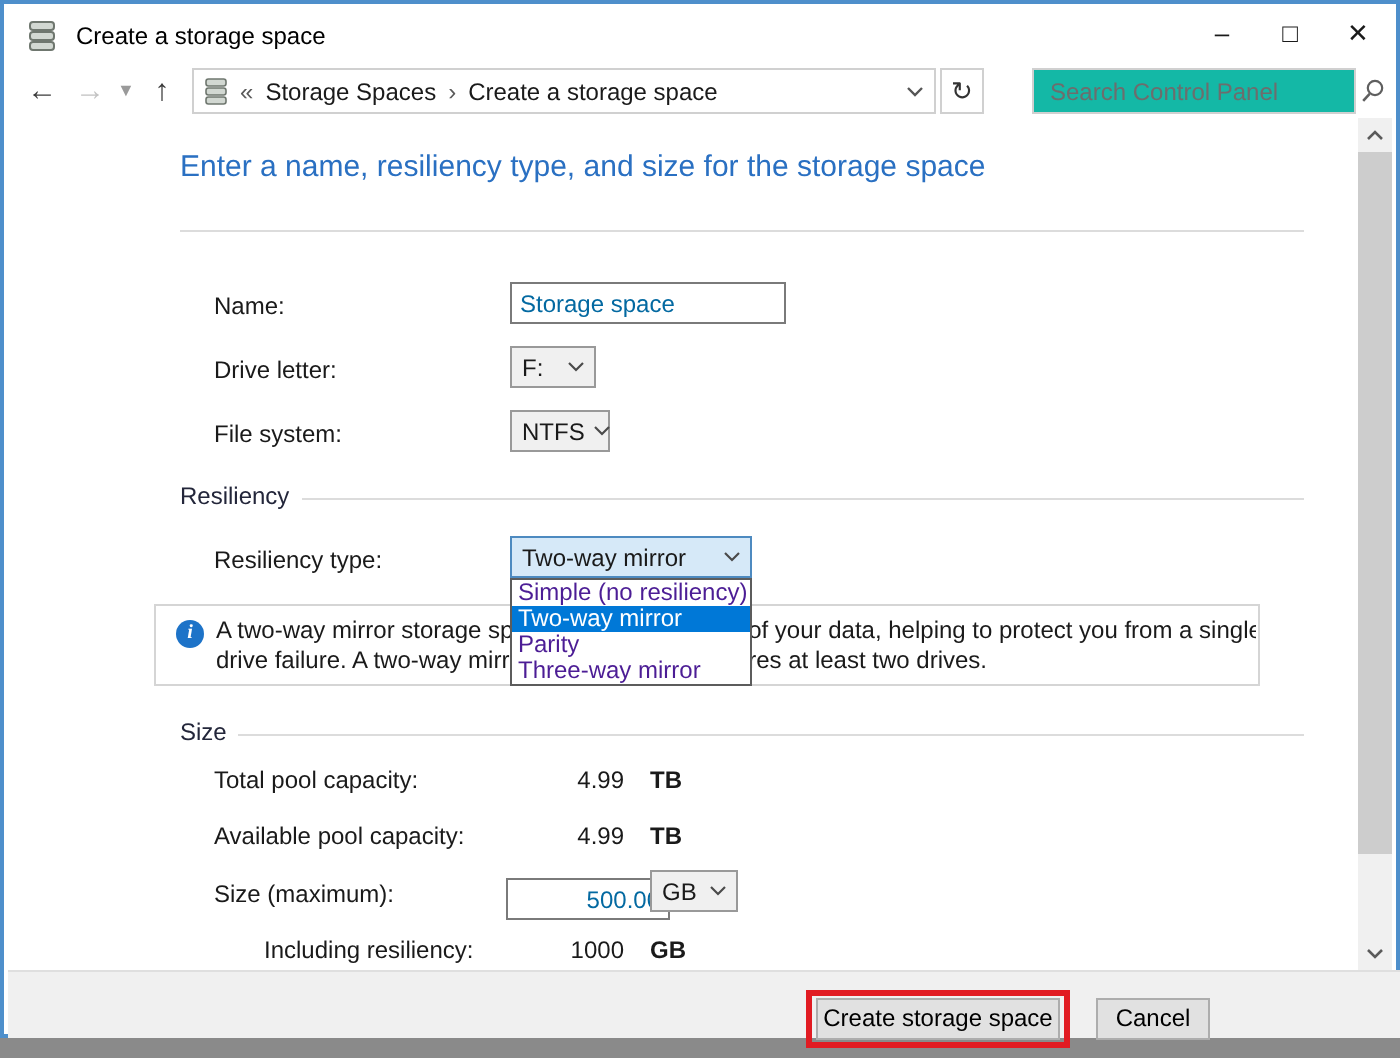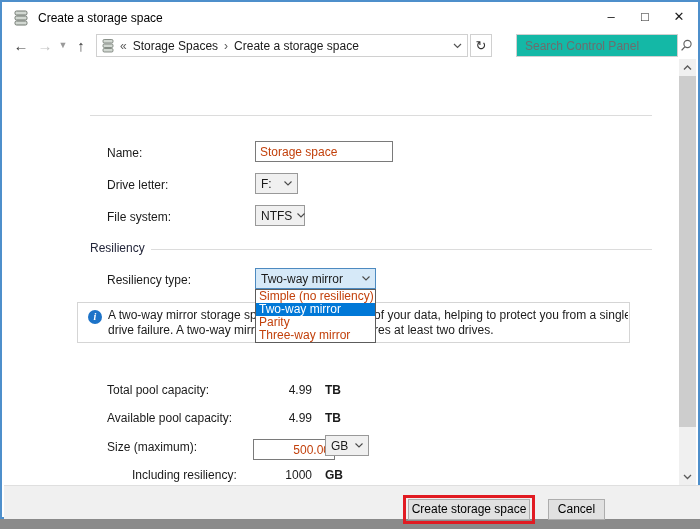--- a/index.html
+++ b/index.html
@@ -35,28 +35,28 @@
   .search-box { position:absolute; left:512px; top:2px; width:162px; height:23px; border:1px solid #d0d0d0; display:flex; align-items:center; padding:0 8px; background:#14b8a6; }
   .search-box input { border:none; outline:none; flex:1; font-family:"Liberation Sans",sans-serif; font-size:12px; color:#444; background:transparent; }
   .search-box input::placeholder { color:#6d6d6d; opacity:1; }
   
   .content { position:absolute; left:2px; top:57px; width:679px; height:426px; background:#fff; }
   .page-heading { position:absolute; left:86px; top:16px; font-size:15px; color:#2a70c2; }
   .group-header { position:absolute; left:86px; width:562px; display:flex; align-items:center; gap:6px; color:#23263a; font-size:12px; }
   .group-header .rule { flex:1; height:1px; background:#dcdcdc; margin-top:2px; }
   .gh-1 { top:54px; } .gh-2 { top:182px; } .gh-3 { top:300px; }
   .field-label { position:absolute; left:103px; color:#1a1a1a; }
-  .text-input { position:absolute; height:21px; border:1px solid #7a7a7a; background:#fff; font-family:"Liberation Sans",sans-serif; font-size:12px; color:#c2410c; padding:0 4px; outline:none; }
+  .text-input { position:absolute; height:21px; border:1px solid #7a7a7a; background:#fff; font-family:"Liberation Sans",sans-serif; font-size:12px; color:#0369a1; padding:0 4px; outline:none; }
   .combo { position:absolute; height:21px; border:1px solid #999999; background:#f0f0f0; display:flex; align-items:center; padding:0 5px; gap:5px; }
   .combo .cval { flex:1; white-space:nowrap; }
   .combo svg { flex:0 0 8px; }
   .combo-focus { background:#d6e9f8; border-color:#4d8ac0; }
   
   .dd-list { position:absolute; left:251px; top:230px; width:121px; background:#fff; border:1px solid #5c5c5c; z-index:30; }
-  .dd-item { height:13px; line-height:13px; padding-left:3px; font-size:12px; color:#c2410c; white-space:nowrap; }
+  .dd-item { height:13px; line-height:13px; padding-left:3px; font-size:12px; color:#4c1d95; white-space:nowrap; }
   .dd-item.sel { background:#0078d7; color:#fff; }
   
   .info-box { position:absolute; left:73px; top:243px; width:553px; height:41px; border:1px solid #d5d5d5; background:#fff; z-index:10; }
   .info-icon { position:absolute; left:10px; top:7px; width:14px; height:14px; border-radius:50%; background:#1d73c8; color:#fff; text-align:center; line-height:14px; font-size:10px; font-family:"Liberation Serif",serif; font-style:italic; font-weight:bold; }
   .info-text { position:absolute; left:30px; top:5px; width:520px; line-height:15px; font-size:12px; color:#1a1a1a; white-space:nowrap; overflow:hidden; }
   
   .num-val { position:absolute; left:248px; width:60px; text-align:right; }
   .unit { position:absolute; left:321px; font-weight:bold; }
   
   .scrollbar { position:absolute; right:2px; top:57px; width:17px; height:426px; background:#f0f0f0; }
@@ -124,20 +124,21 @@
         <span style="display:flex;">
           <svg width="13" height="13" viewBox="0 0 13 13">
             <circle cx="7.5" cy="5" r="3.6" fill="none" stroke="#5f5f5f" stroke-width="1.1"></circle>
             <line x1="4.8" y1="7.9" x2="1.6" y2="11.4" stroke="#5f5f5f" stroke-width="1.3"></line>
           </svg>
         </span>
       </div>
     </div>
 
     <div class="content">
+      <div class="page-heading">Enter a name, resiliency type, and size for the storage space</div>
 
       <div class="group-header gh-1">
         <span class="rule"></span>
       </div>
       <span class="field-label" style="top:87px;">Name:</span>
       <input class="text-input" style="left: 251px; top: 82px; width: 138px;" value="Storage space">
 
       <span class="field-label" style="top:119px;">Drive letter:</span>
       <div class="combo" style="left:251px; top:114px; width:43px;">
         <span class="cval">F:</span>
@@ -174,20 +175,24 @@
       </div>
 
       <div class="info-box">
         <span class="info-icon">i</span>
         <div class="info-text">
           <div>A two-way mirror storage space writes two copies of your data, helping to protect you from a single</div>
           <div>drive failure. A two-way mirror storage space requires at least two drives.</div>
         </div>
       </div>
 
+      <div class="group-header gh-3">
+        <span>Size</span>
+        <span class="rule"></span>
+      </div>
 
       <span class="field-label" style="top:324px;">Total pool capacity:</span>
       <span class="num-val" style="top:324px;">4.99</span>
       <span class="unit" style="top:324px;">TB</span>
 
       <span class="field-label" style="top:352px;">Available pool capacity:</span>
       <span class="num-val" style="top:352px;">4.99</span>
       <span class="unit" style="top:352px;">TB</span>
 
       <span class="field-label" style="top:381px;">Size (maximum):</span>

